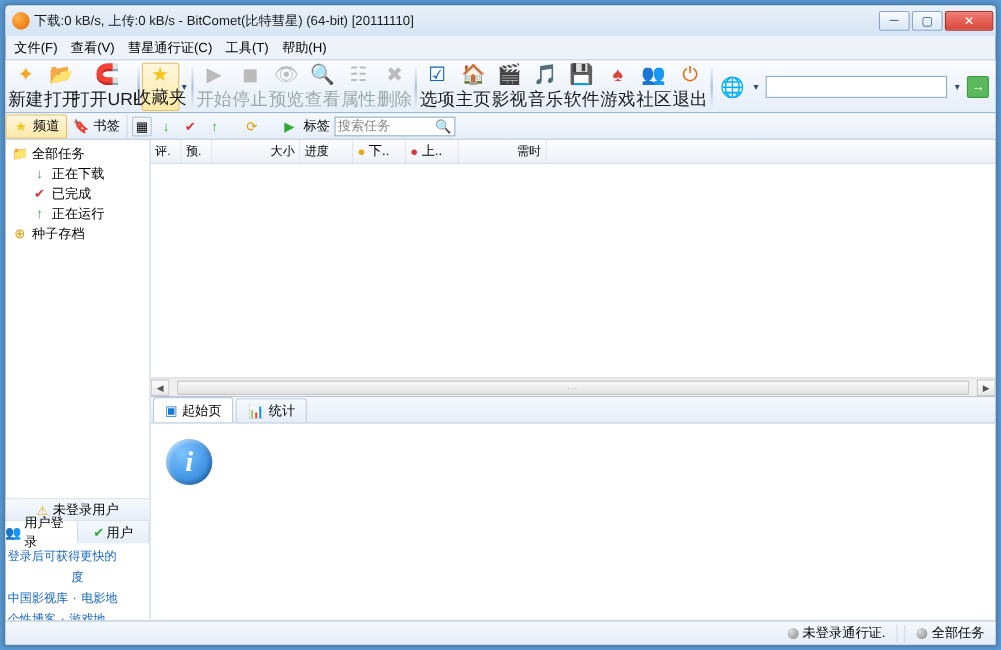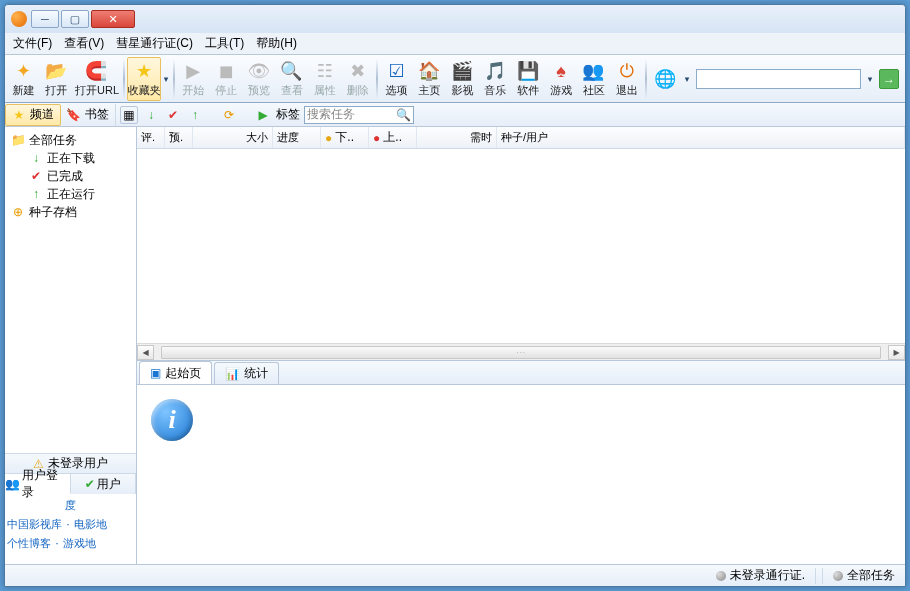--- a/index.html
+++ b/index.html
@@ -11,21 +11,21 @@
 .wbtns{display:flex;gap:2px}
 .wbtn{width:28px;height:18px;border:1px solid #8aa7c7;border-radius:2px;background:linear-gradient(#f7fbff,#d9e7f6);color:#2b4c6f;display:flex;align-items:center;justify-content:center;font-size:11px}
 .wbtn.close{width:44px;background:linear-gradient(#ef7e73,#d9463a);border-color:#a72d22;color:#fff}
 .menubar{height:22px;display:flex;align-items:center;padding-left:2px;border-bottom:1px solid #b8c7d9}
 .menubar span{padding:2px 6px}
 .toolbar{height:48px;background:linear-gradient(#fafcff,#e6eef8);border-bottom:1px solid #8cabc8;display:flex;align-items:center;padding:0 2px}
 .tbtn{display:flex;flex-direction:column;align-items:center;justify-content:center;width:34px;height:44px;border-radius:2px}
 .tbtn.wide{width:50px}
 .tbtn.sel{background:linear-gradient(#fff7dd,#ffe9a8);border:1px solid #e8c060}
 .tbtn .ic{width:24px;height:24px;display:flex;align-items:center;justify-content:center;font-size:18px}
-.tbtn .lb{font-size:11px;color:#1a1a1a;white-space:nowrap}
+.tbtn .lb{font-size:16px;color:#1a1a1a;white-space:nowrap}
 .tbtn.dis .lb{color:#9aa}
 .sep{width:2px;height:40px;background:linear-gradient(transparent,#b0c0d4,transparent);margin:0 2px}
 .drop{width:10px;height:44px;display:flex;align-items:center;justify-content:center;color:#2b4c6f;font-size:9px}
 .addr{flex:1;display:flex;align-items:center;gap:4px;padding:0 4px}
 .addr input{flex:1;height:20px;border:1px solid #8cabc8;background:#fff;padding:0 4px}
 .gobtn{width:20px;height:20px;background:#5cb85c;border:1px solid #3a9a3a;display:flex;align-items:center;justify-content:center;color:#fff;font-weight:bold;border-radius:2px}
 .filterbar{height:24px;background:linear-gradient(#f5f9fd,#e6eef8);border-bottom:1px solid #b8c7d9;display:flex;align-items:center}
 .ftab{height:22px;display:flex;align-items:center;padding:0 6px;gap:4px;border-right:1px solid #cfdae8}
 .ftab.active{background:linear-gradient(#fff7dd,#ffe9a8);border:1px solid #e8c060;border-radius:2px}
 .fico{width:14px;height:14px;display:flex;align-items:center;justify-content:center;font-size:12px}
@@ -67,20 +67,21 @@
 .dot{width:10px;height:10px;border-radius:50%}
 .dot.gray{background:radial-gradient(circle at 30% 30%,#ddd,#888)}
 .dot.green{background:radial-gradient(circle at 30% 30%,#8eff8e,#0a0)}
 </style>
 </head>
 <body>
 
 <div class="window">
  <div class="titlebar">
   <div class="ico"></div>
+  <div class="ttl">下载:0 kB/s, 上传:0 kB/s - BitComet(比特彗星) (64-bit) [20111110]</div>
   <div class="wbtns">
    <div class="wbtn">─</div>
    <div class="wbtn">▢</div>
    <div class="wbtn close">✕</div>
   </div>
  </div>
 
  <div class="menubar">
   <span>文件(F)</span>
   <span>查看(V)</span>
@@ -237,20 +238,23 @@
      <div class="ltab active">
               <span style="color:#1976d2">👥</span>
               <span>用户登录</span>
             </div>
      <div class="ltab">
               <span style="color:#3a3">✔</span>
               <span>用户</span>
             </div>
     </div>
     <div class="linkbox">
+     <div class="linkrow">
+              <a>登录后可获得更快的</a>
+            </div>
      <div class="linkrow" style="justify-content:center">
               <a>度</a>
             </div>
      <div class="linkrow">
               <a>中国影视库</a>
               <span style="color:#1565c0">·</span>
               <a>电影地</a>
             </div>
      <div class="linkrow">
               <a>个性博客</a>
@@ -263,21 +267,20 @@
 
   <div class="main">
    <div class="colhdr">
     <div class="col" style="width:28px">评.</div>
     <div class="col" style="width:28px">预.</div>
     <div class="col" style="width:80px;justify-content:flex-end">大小</div>
     <div class="col" style="width:48px">进度</div>
     <div class="col" style="width:48px"><span style="color:#e6a817">●</span>&nbsp;<span>下..</span></div>
     <div class="col" style="width:48px"><span style="color:#d33">●</span>&nbsp;<span>上..</span></div>
     <div class="col" style="width:80px;justify-content:flex-end">需时</div>
-    <div class="col" style="flex:1">种子/用户</div>
    </div>
    <div class="tlist"></div>
    <div class="hscroll">
     <div class="hsbtn">◀</div>
     <div class="hstrack">
             <div class="hsthumb">∙∙∙</div>
           </div>
     <div class="hsbtn">▶</div>
    </div>
    <div class="btabs">

